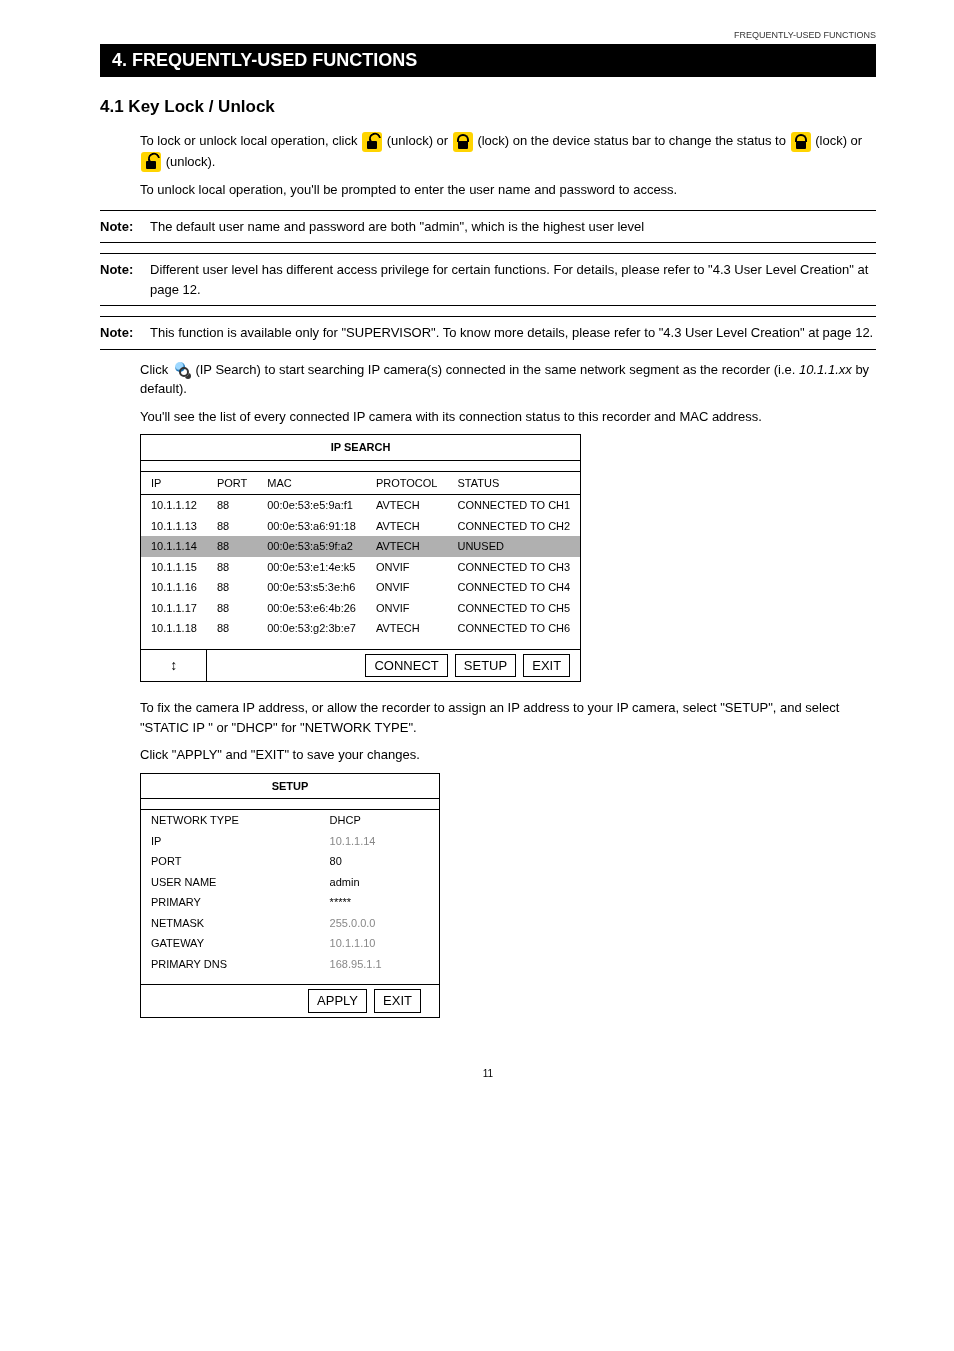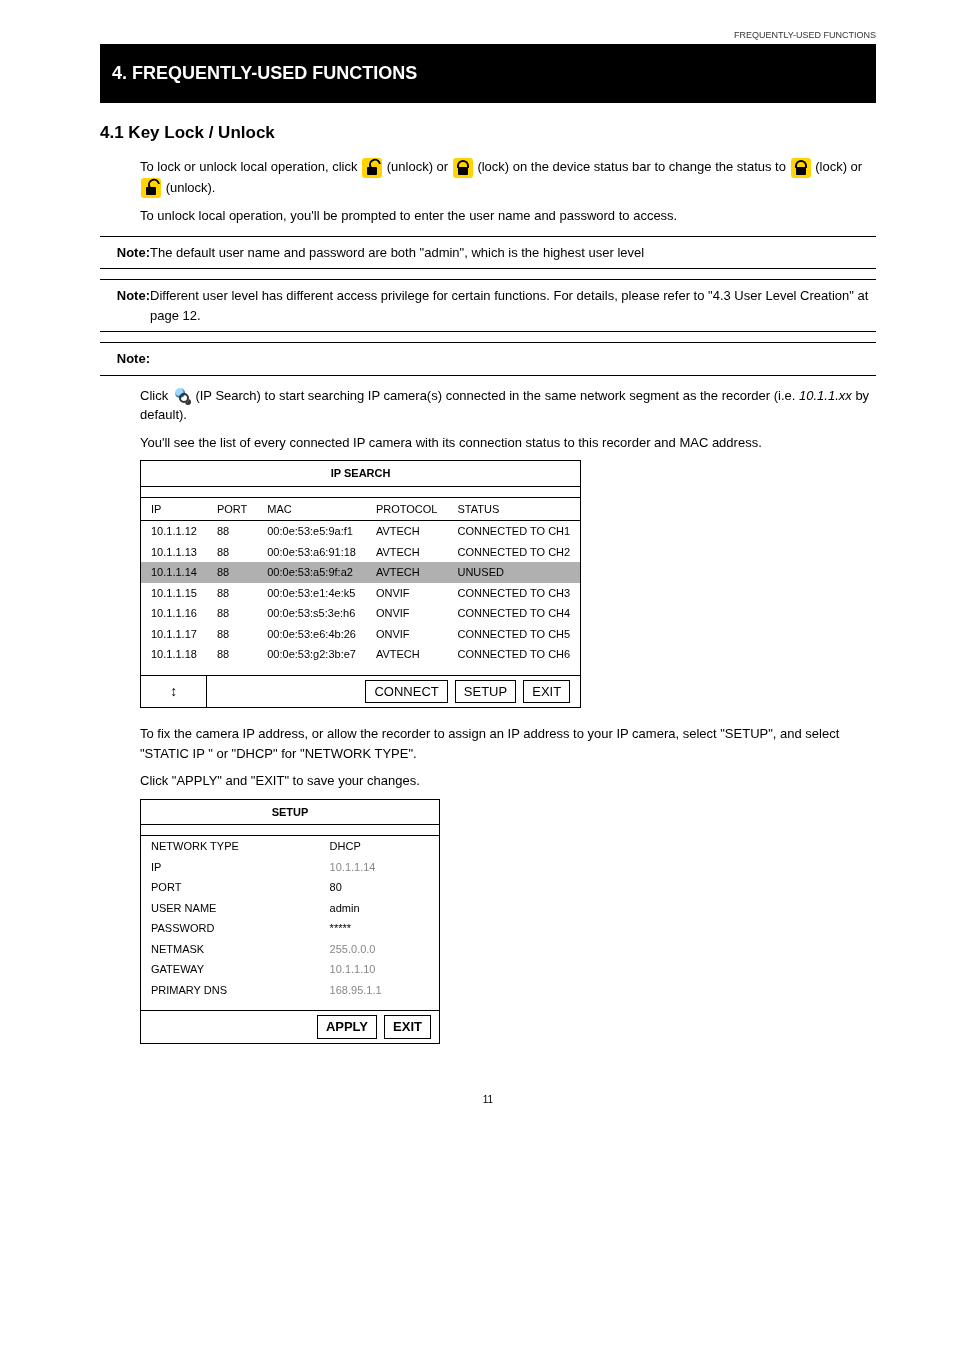--- a/index.html
+++ b/index.html
@@ -19,21 +19,21 @@
     text-align: right;
     font-size: 9px;
     color: #333;
     margin-bottom: 4px;
   }
   .black-bar {
     background: #000;
     color: #fff;
     font-weight: bold;
     font-size: 18px;
-    padding: 19px 12px;
+    padding: 6px 12px;
     margin-bottom: 20px;
     font-family: Arial, sans-serif;
   }
   h2.section {
     font-size: 17px;
     font-weight: bold;
     margin: 18px 0 14px 0;
   }
   .body-block {
     margin-left: 40px;
@@ -124,21 +124,20 @@
     padding: 6px 0;
     font-size: 13px;
     margin: 10px 0;
     display: flex;
     font-family: Verdana, sans-serif;
     line-height: 1.5;
   }
   .note-label {
     font-weight: bold;
     flex: 0 0 50px;
-    text-align: right;
   }
   .note-content { flex: 1; }
   table.data {
     border: 1px solid #000;
     border-collapse: collapse;
     font-size: 11px;
     font-family: "Century Gothic", "Trebuchet MS", sans-serif;
     margin-top: 8px;
     padding-left: 12px;
   }
@@ -186,21 +185,21 @@
   table.setup .title-row th {
     border-bottom: 1px solid #000;
     text-align: center;
     font-weight: bold;
     padding: 4px;
   }
   table.setup .spacer td { border-bottom: 1px solid #000; height: 6px; }
   table.setup td { padding: 2px 10px; margin-top: 16px; }
   table.setup .grey td.val { color: #888; }
   table.setup .sep td { height: 6px; border-bottom: 1px solid #000; }
-  table.setup .btn-row td { padding: 4px 8px; text-align:right;font-weight:bold;}
+  table.setup .btn-row td { padding: 4px 18px; text-align:right;}
   .page-number {
     text-align: center;
     font-size: 10px;
     margin-top: 50px;
   }
 </style>
 </head>
 <body>
 
 <div class="page">
@@ -231,20 +230,21 @@
   </div>
 
   <div class="note-block">
     <div class="note-label">Note:</div>
     <div class="note-content">Different user level has different access privilege for certain functions. For details, please refer to "4.3 User Level Creation" at page 12.</div>
   </div>
 
 
   <div class="note-block">
     <div class="note-label">Note:</div>
+    <div class="note-content">This function is available only for "SUPERVISOR". To know more details, please refer to "4.3 User Level Creation" at page 12.</div>
   </div>
 
   <div class="body-block">
     <p>
       <span>Click </span>
       <span class="icon-ipsearch"></span>
       <span> (IP Search) to start searching IP camera(s) connected in the same network segment as the recorder (i.e. </span>
       <i>10.1.1.xx</i>
       <span> by default).</span>
     </p>
@@ -355,21 +355,21 @@
           </tr>
           <tr>
             <td>PORT</td>
             <td class="val">80</td>
           </tr>
           <tr>
             <td>USER NAME</td>
             <td class="val">admin</td>
           </tr>
           <tr>
-            <td>PASSWORD</td>
+            <td>PRIMARY</td>
             <td class="val">*****</td>
           </tr>
           <tr class="grey">
             <td>NETMASK</td>
             <td class="val">255.0.0.0</td>
           </tr>
           <tr class="grey">
             <td>GATEWAY</td>
             <td class="val">10.1.1.10</td>
           </tr>

